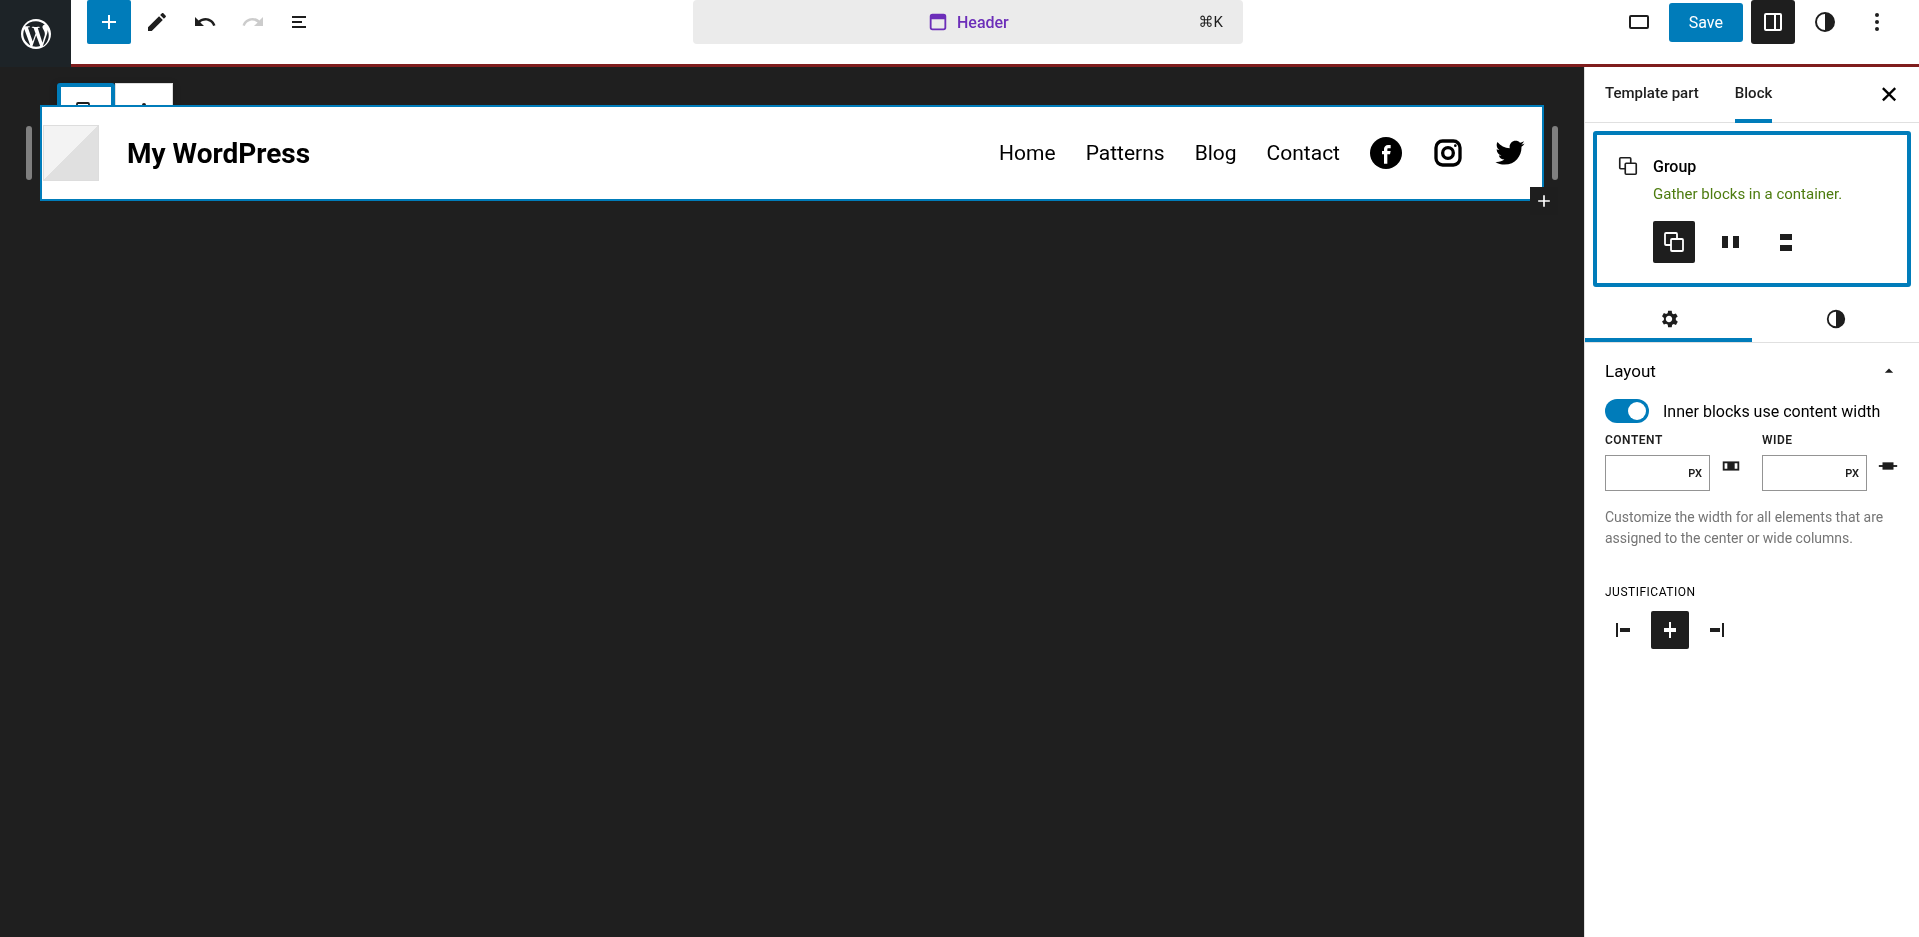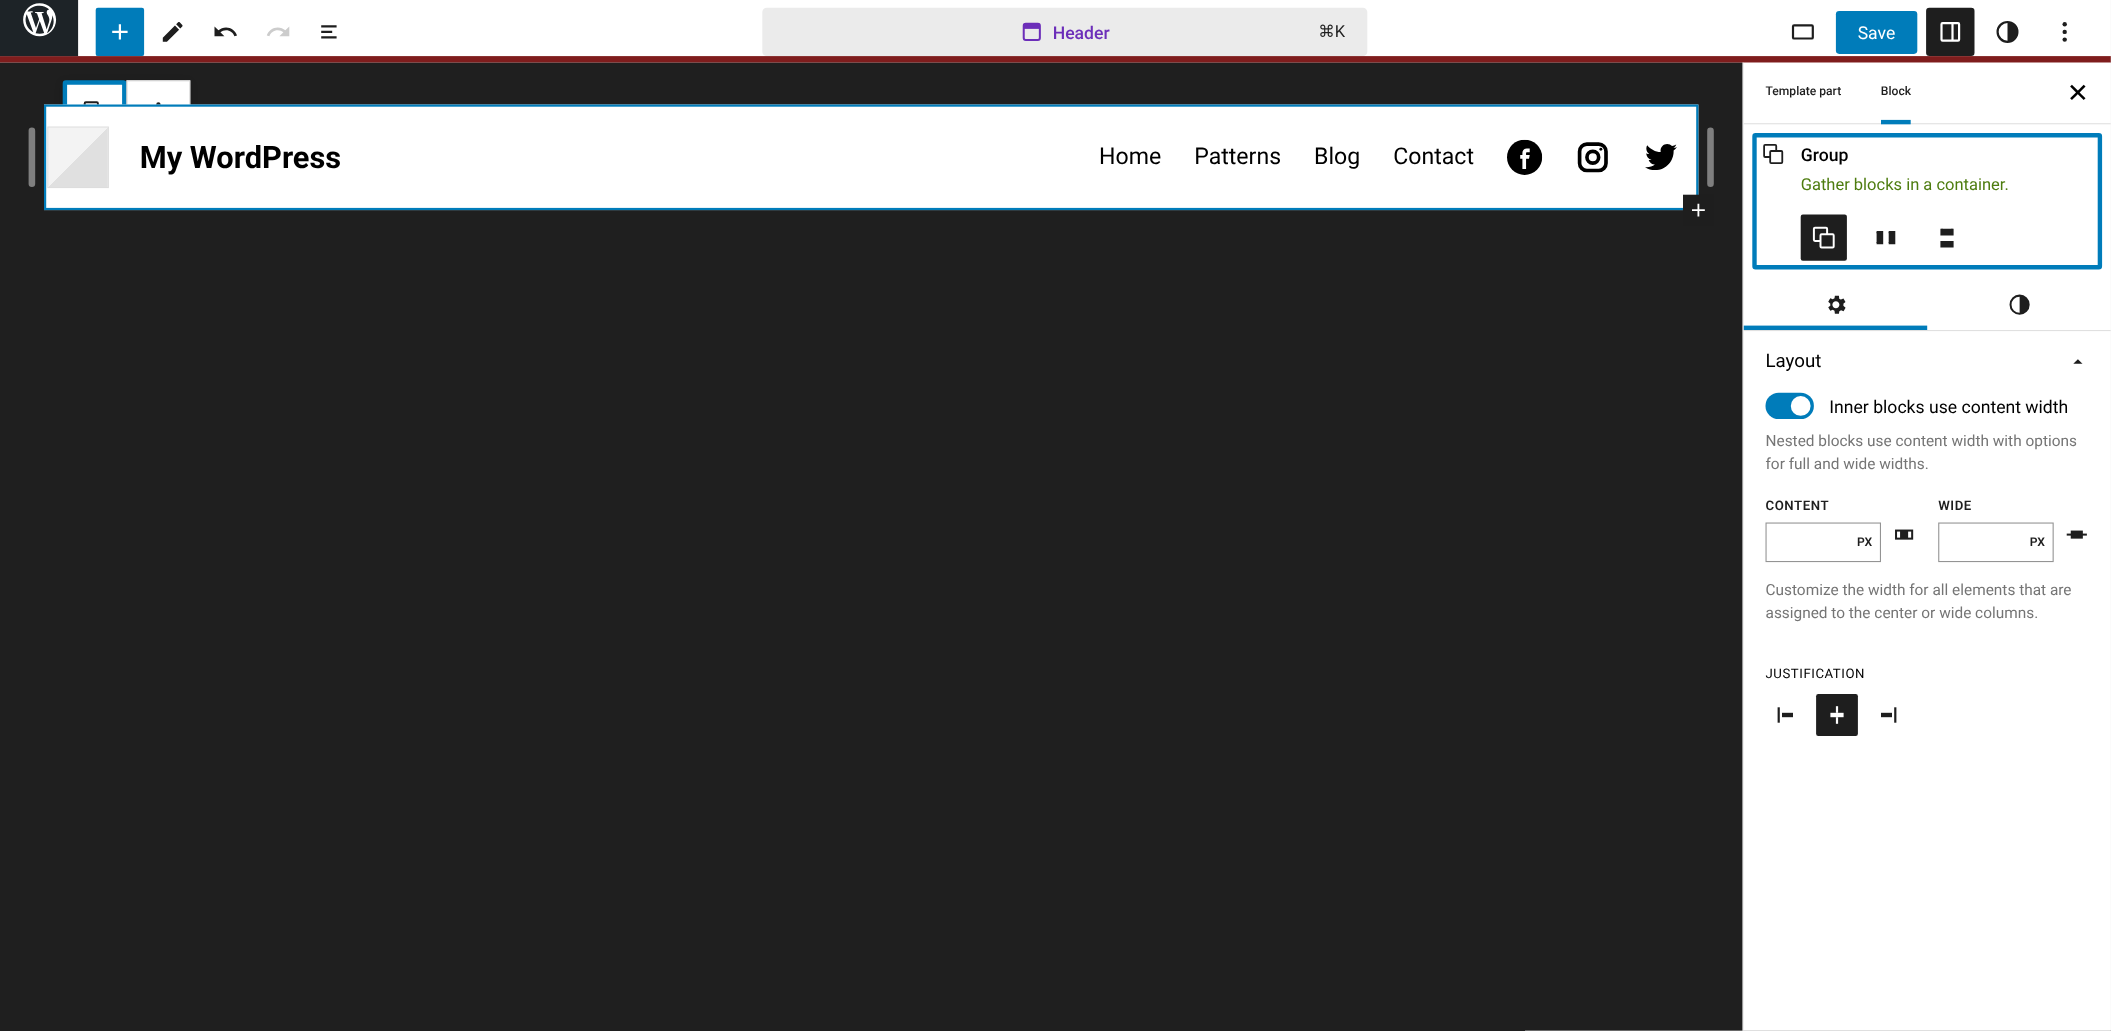--- a/index.html
+++ b/index.html
@@ -1,20 +1,20 @@
 <!DOCTYPE html>
 <html><head>
 <meta charset="utf-8">
 <style>
 *{box-sizing:border-box;margin:0;padding:0;font-family:-apple-system,BlinkMacSystemFont,"Segoe UI",Roboto,sans-serif}
 body{background:#fff;overflow:hidden}
 .app{display:flex;flex-direction:column;height:100vh;width:100vw}
 
 
-.topbar{display:flex;align-items:flex-end;height:57px;border-bottom:6px solid #7f1d1d;background:#fff}
+.topbar{display:flex;align-items:flex-start;height:67px;border-bottom:3px solid #7f1d1d;background:#fff}
 .wp-logo{width:71px;height:67px;background:#1d2327;display:flex;align-items:center;justify-content:center}
 .wp-logo svg{width:36px;height:36px;fill:#fff}
 .tb-group{display:flex;align-items:center;gap:4px;padding:0 16px}
 .tb-btn{background:none;border:none;width:44px;height:44px;display:flex;align-items:center;justify-content:center;cursor:pointer;border-radius:2px}
 .tb-btn.primary{background:#007cba}
 .tb-btn.primary svg{fill:#fff}
 .tb-btn svg{width:24px;height:24px;fill:#1e1e1e}
 .tb-btn.disabled svg{fill:#ccc}
 .center-pill{flex:1;display:flex;justify-content:center}
 .pill{background:#ebebeb;border-radius:4px;height:44px;min-width:550px;display:flex;align-items:center;justify-content:center;gap:8px;position:relative;cursor:pointer}
@@ -49,25 +49,25 @@
 .social{width:32px;height:32px}
 .social svg{width:32px;height:32px}
 .add-btn{position:absolute;right:-14px;bottom:-14px;width:28px;height:28px;background:#1e1e1e;display:flex;align-items:center;justify-content:center;cursor:pointer}
 .add-btn svg{width:20px;height:20px;fill:#fff}
 .vhandle{position:absolute;left:-14px;top:50%;width:6px;height:54px;background:#7f7f7f;border-radius:3px;transform:translateY(-50%)}
 .vhandle.r{left:auto;right:-14px}
 
 
 .sidebar{width:335px;border-left:1px solid #e0e0e0;background:#fff;display:flex;flex-direction:column;overflow-y:auto}
 .sb-tabs{display:flex;align-items:center;height:56px;border-bottom:1px solid #e0e0e0;padding:0 20px;gap:36px}
-.sb-tab{font-size:11px;color:#1e1e1e;cursor:pointer;height:56px;display:flex;align-items:center;border-bottom:4px solid transparent;padding-top:0;font-weight:500}
+.sb-tab{font-size:15px;color:#1e1e1e;cursor:pointer;height:56px;display:flex;align-items:center;border-bottom:4px solid transparent;padding-top:0;font-weight:500}
 .sb-tab.active{border-bottom-color:#007cba}
 .sb-close{margin-left:auto;cursor:pointer;font-size:24px}
 
-.highlight-card{margin:8px;border:4px solid #007cba;border-radius:3px;padding:4px}
+.highlight-card{margin:8px;border:4px solid #007cba;border-radius:3px;padding:20px}
 .hc-head{display:flex;align-items:center;gap:14px;margin-bottom:8px}
 .hc-head svg{width:22px;height:22px;fill:#1e1e1e}
 .hc-title{font-size:16px;font-weight:500}
 .hc-desc{font-size:15px;color:#4d7c0f;margin-left:36px;margin-bottom:18px}
 .hc-icons{display:flex;gap:14px;margin-left:36px}
 .hc-icon{width:42px;height:42px;display:flex;align-items:center;justify-content:center;border-radius:2px}
 .hc-icon.active{background:#1e1e1e}
 .hc-icon.active svg{fill:#fff}
 .hc-icon svg{width:24px;height:24px;fill:#1e1e1e}
 
@@ -282,21 +282,20 @@
       <div class="panel-head">
         <div class="panel-title">Layout</div>
         <svg width="20" height="20" viewBox="0 0 24 24">
               <path d="M7 14l5-5 5 5z" fill="#1e1e1e"></path>
             </svg>
       </div>
       <div class="toggle-row">
         <div class="toggle"></div>
         <div class="toggle-label">Inner blocks use content width</div>
       </div>
-      <div class="help">Nested blocks use content width with options for full and wide widths.</div>
       <div class="width-row">
         <div class="width-col">
           <div class="width-label">CONTENT</div>
           <div class="width-input-row">
             <div class="width-input">
               <input type="text" style="">
               <span class="unit">PX</span>
             </div>
             <span class="width-icon"><svg viewBox="0 0 24 24">
                     <rect x="4" y="8" width="16" height="8" stroke="#1e1e1e" stroke-width="2" fill="none"></rect>

